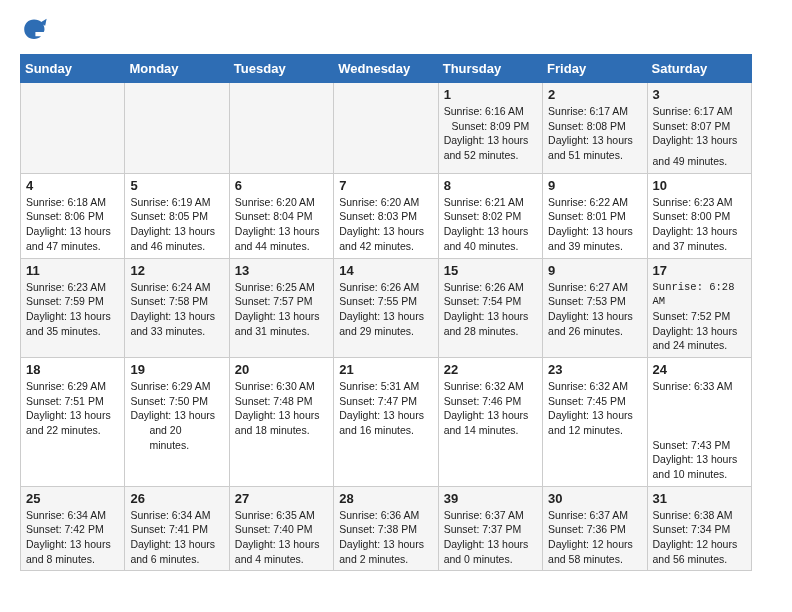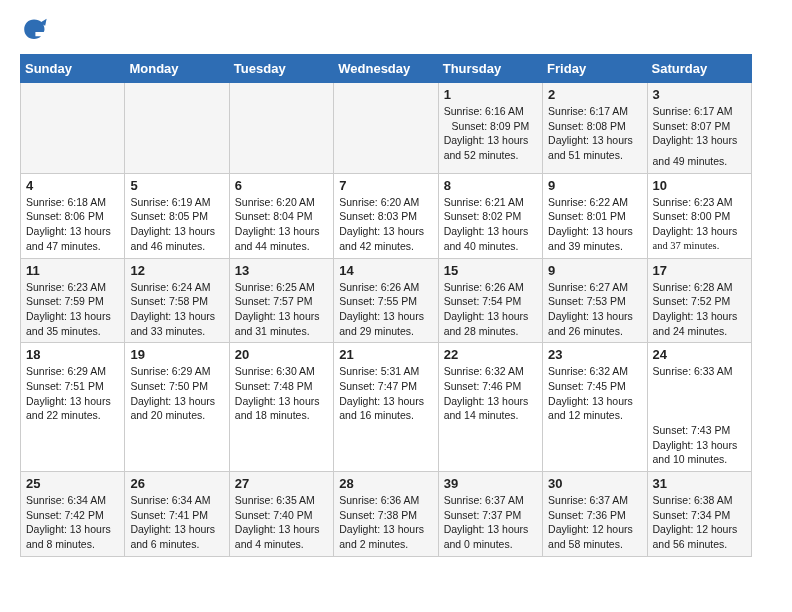--- a/index.html
+++ b/index.html
@@ -218,21 +218,21 @@
               <span style="display: block;">Daylight: 13 hours</span>
               <span style="display: block;">and 39 minutes.</span>
             </div>
           </td>
           <td>
             <span class="day-num">10</span>
             <div class="day-info">
               <span style="display: block;">Sunrise: 6:23 AM</span>
               <span style="display: block;">Sunset: 8:00 PM</span>
               <span style="display: block;">Daylight: 13 hours</span>
-              <span style="display: block; font-family: Liberation Serif, serif;">and 37 minutes.</span>
+              <span style="display: block;">and 37 minutes.</span>
             </div>
           </td>
         </tr>
         <tr>
           <td>
             <span class="day-num">11</span>
             <div class="day-info">
               <span style="display: block;">Sunrise: 6:23 AM</span>
               <span style="display: block;">Sunset: 7:59 PM</span>
               <span style="display: block;">Daylight: 13 hours</span>
@@ -280,21 +280,21 @@
             <div class="day-info">
               <span style="display: block;">Sunrise: 6:27 AM</span>
               <span style="display: block;">Sunset: 7:53 PM</span>
               <span style="display: block;">Daylight: 13 hours</span>
               <span style="display: block;">and 26 minutes.</span>
             </div>
           </td>
           <td>
             <span class="day-num">17</span>
             <div class="day-info">
-              <span style="display: block;">Sunrise: 6:28 AM</span>
+              <span style="display: block; font-family: Liberation Mono, monospace;">Sunrise: 6:28 AM</span>
               <span style="display: block;">Sunset: 7:52 PM</span>
               <span style="display: block;">Daylight: 13 hours</span>
               <span style="display: block;">and 24 minutes.</span>
             </div>
           </td>
         </tr>
         <tr>
           <td>
             <span class="day-num">18</span>
             <div class="day-info">
@@ -303,21 +303,21 @@
               <span style="display: block;">Daylight: 13 hours</span>
               <span style="display: block;">and 22 minutes.</span>
             </div>
           </td>
           <td>
             <span class="day-num">19</span>
             <div class="day-info">
               <span style="display: block;">Sunrise: 6:29 AM</span>
               <span style="display: block;">Sunset: 7:50 PM</span>
               <span style="display: block;">Daylight: 13 hours</span>
-              <span style="display: block;">and 20 minutes.</span>
+              <span style="display: block; margin-left: 19px;">and 20 minutes.</span>
             </div>
           </td>
           <td>
             <span class="day-num">20</span>
             <div class="day-info">
               <span style="display: block;">Sunrise: 6:30 AM</span>
               <span style="display: block;">Sunset: 7:48 PM</span>
               <span style="display: block;">Daylight: 13 hours</span>
               <span style="display: block;">and 18 minutes.</span>
             </div>

